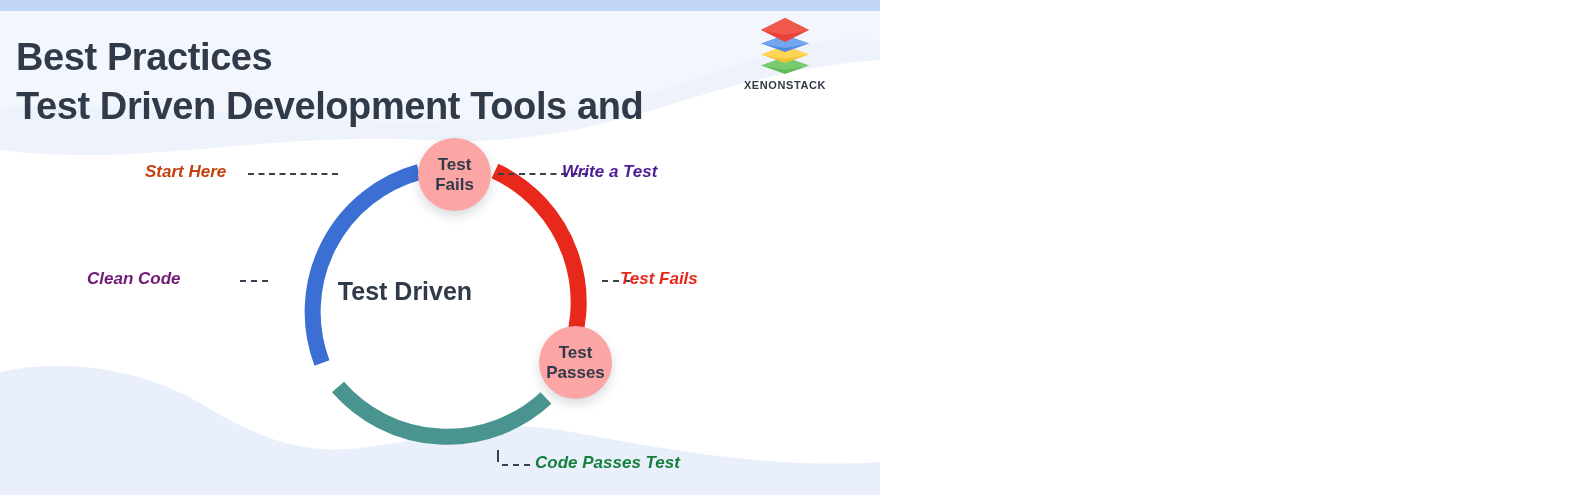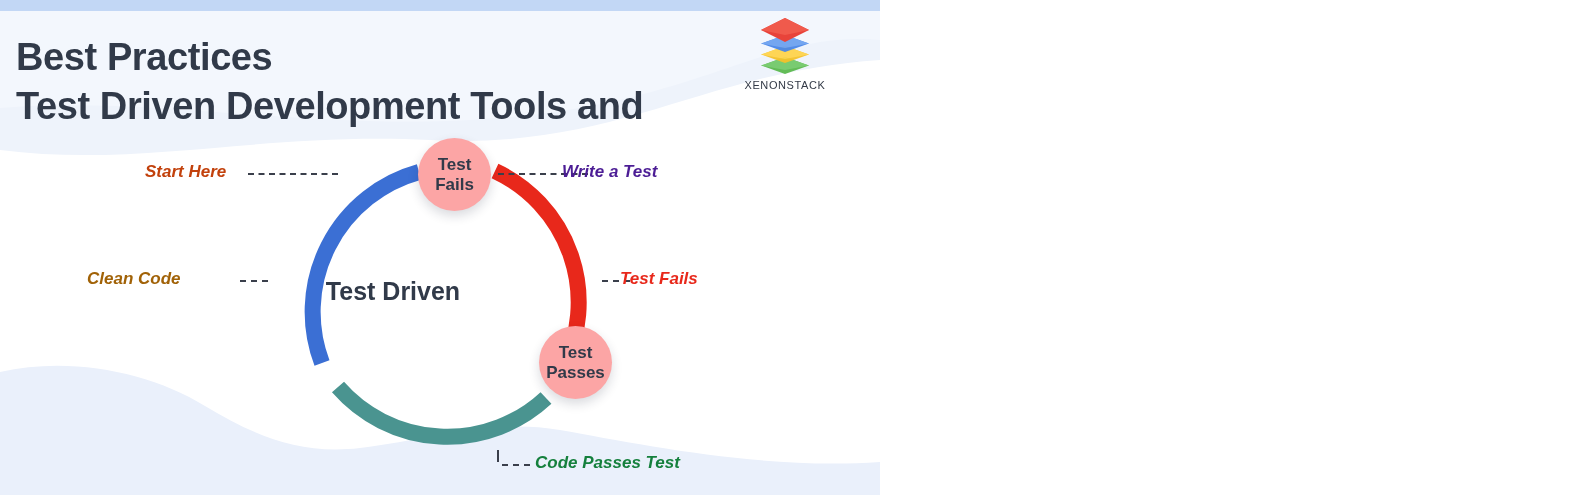--- a/index.html
+++ b/index.html
@@ -69,21 +69,21 @@
   }
   .logo-mark {
     width: 62px;
     height: 58px;
     margin: 0 auto;
     display: block;
   }
   .logo-word {
     margin-top: 4px;
     font-size: 11px;
-    font-weight: 400;
+    font-weight: 700;
     letter-spacing: 0.6px;
     color: #333a47;
   }
 
   
   .diagram {
     position: absolute;
     left: 150px;
     top: 125px;
     width: 620px;
@@ -138,28 +138,28 @@
   
   .lbl {
     position: absolute;
     font-size: 17px;
     font-weight: 700;
     font-style: italic;
     white-space: nowrap;
   }
   .lbl-start   { left:  -5px; top:  37px; color: #c2410c; }
   .lbl-write   { left: 412px; top:  37px; color: #4c1d95; }
-  .lbl-clean   { left: -63px; top: 144px; color: #a16207; text-align: right; }
+  .lbl-clean   { left: -63px; top: 144px; color: #701a75; text-align: right; }
   .lbl-testf   { left: 470px; top: 144px; color: #e8281b; }
   .lbl-codep   { left: 385px; top: 328px; color: #15803d; }
 
   
   .center-cap {
     position: absolute;
-    left: 148px;
+    left: 160px;
     top: 152px;
     width: 190px;
     text-align: center;
     font-size: 25px;
     line-height: 1.16;
     font-weight: 600;
     color: #313a49;
   }
 </style>
 </head>

